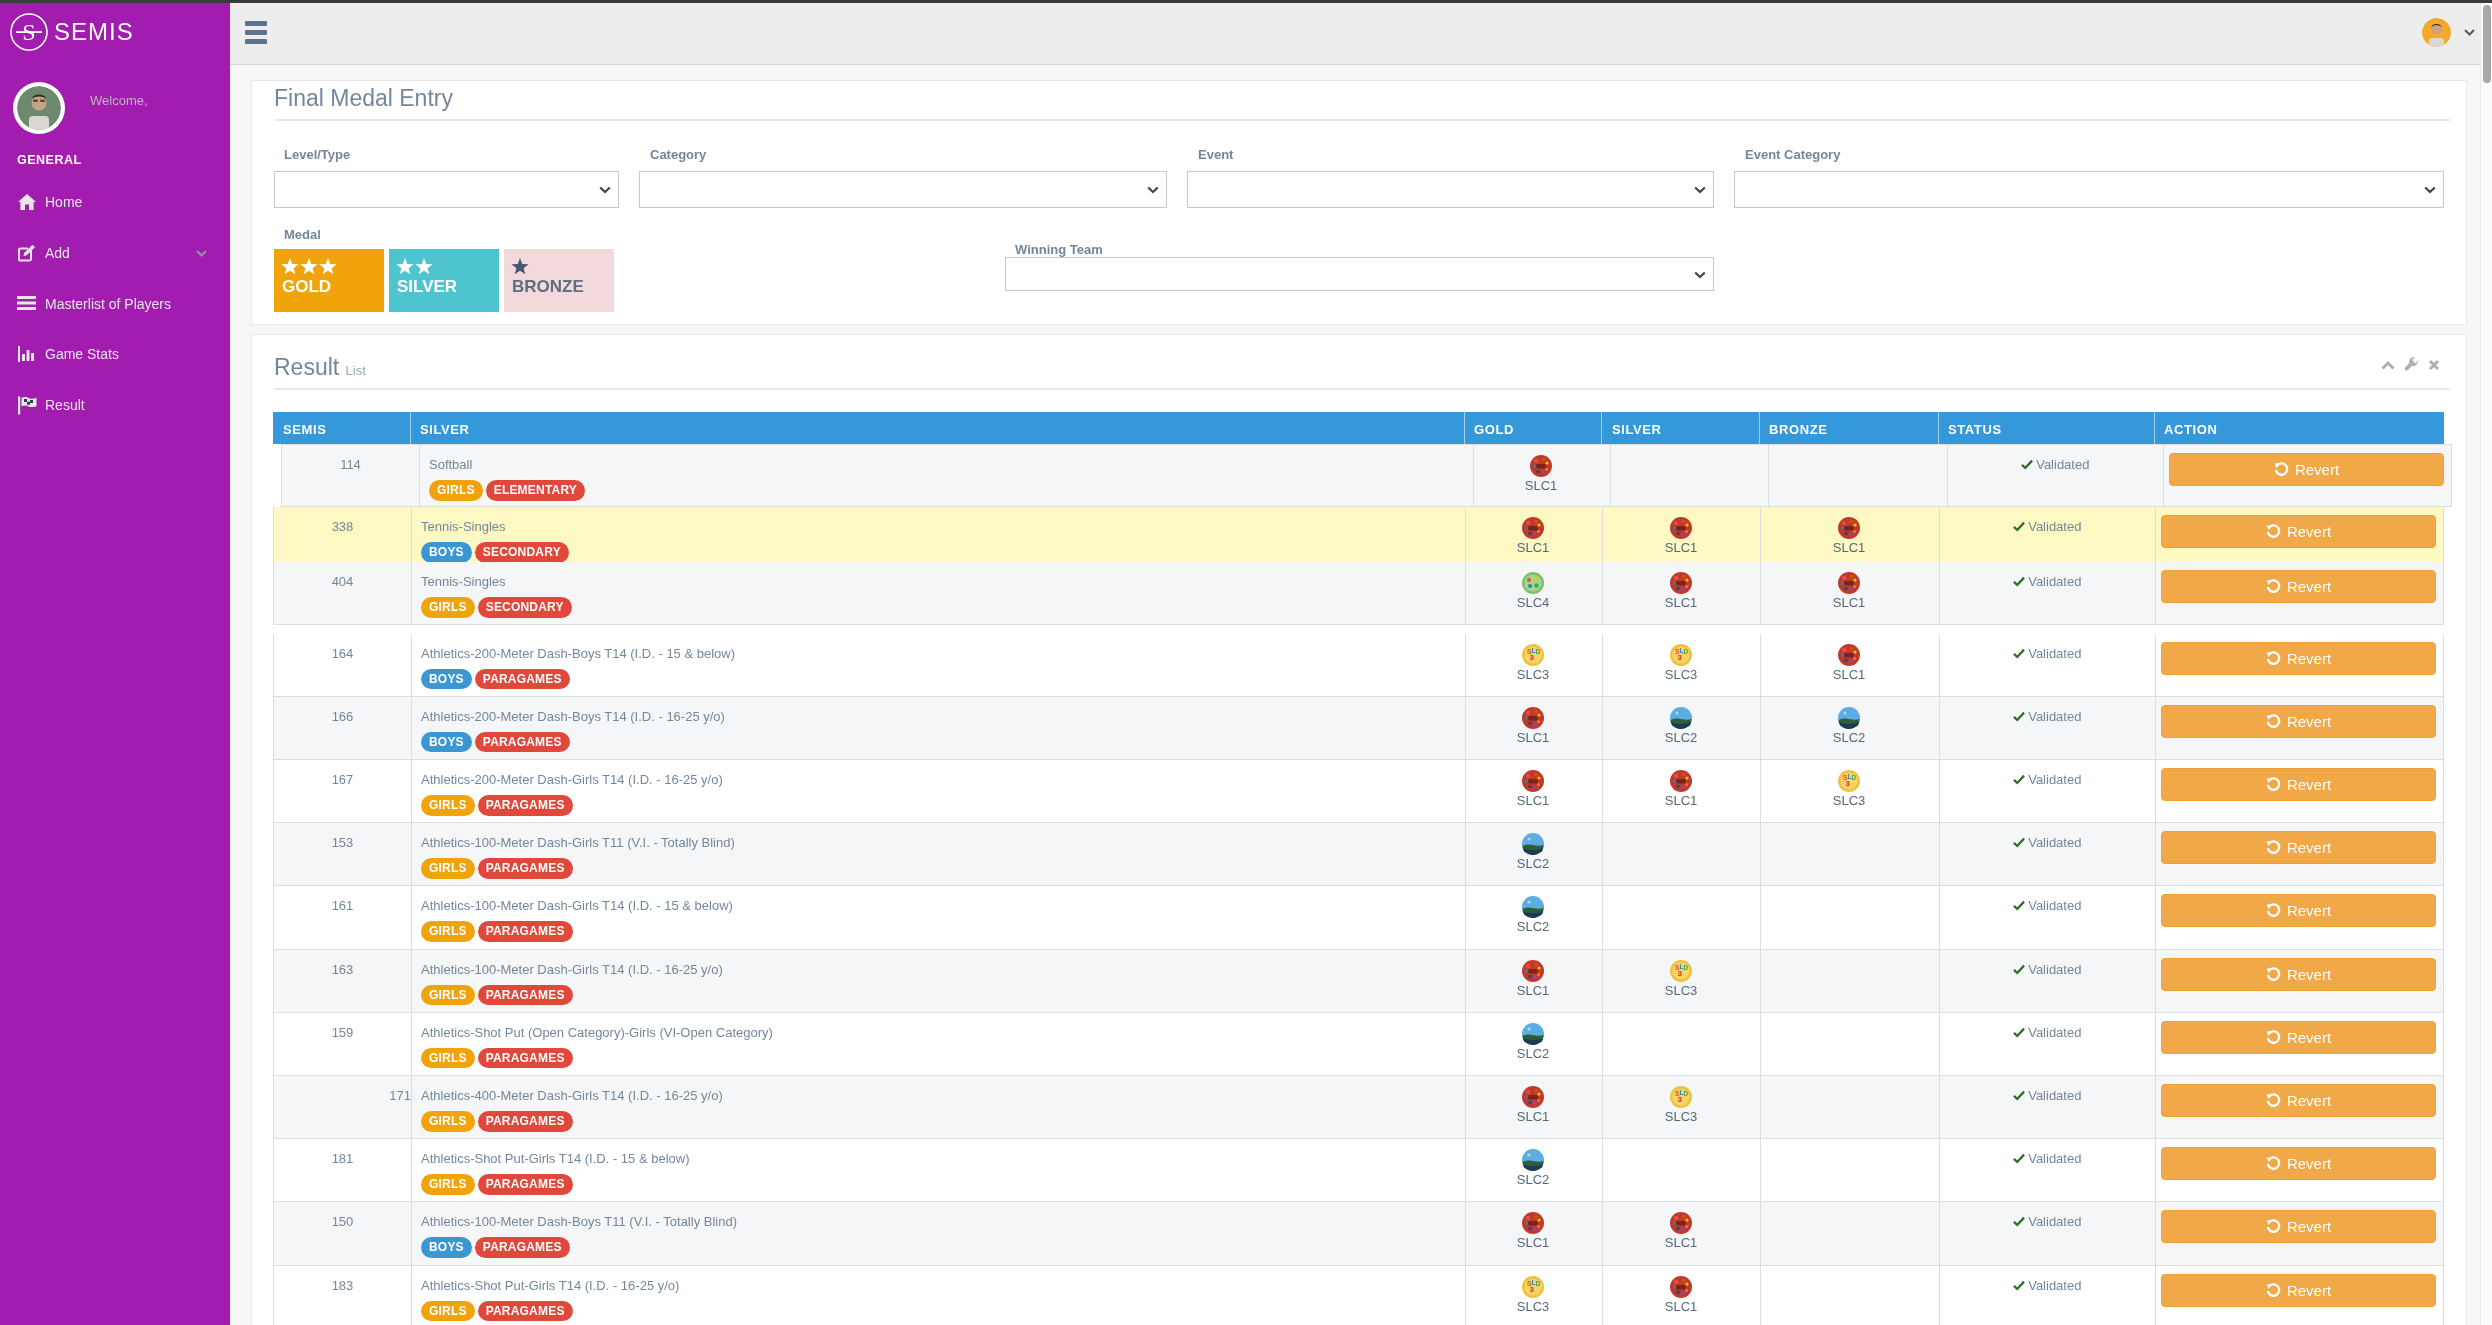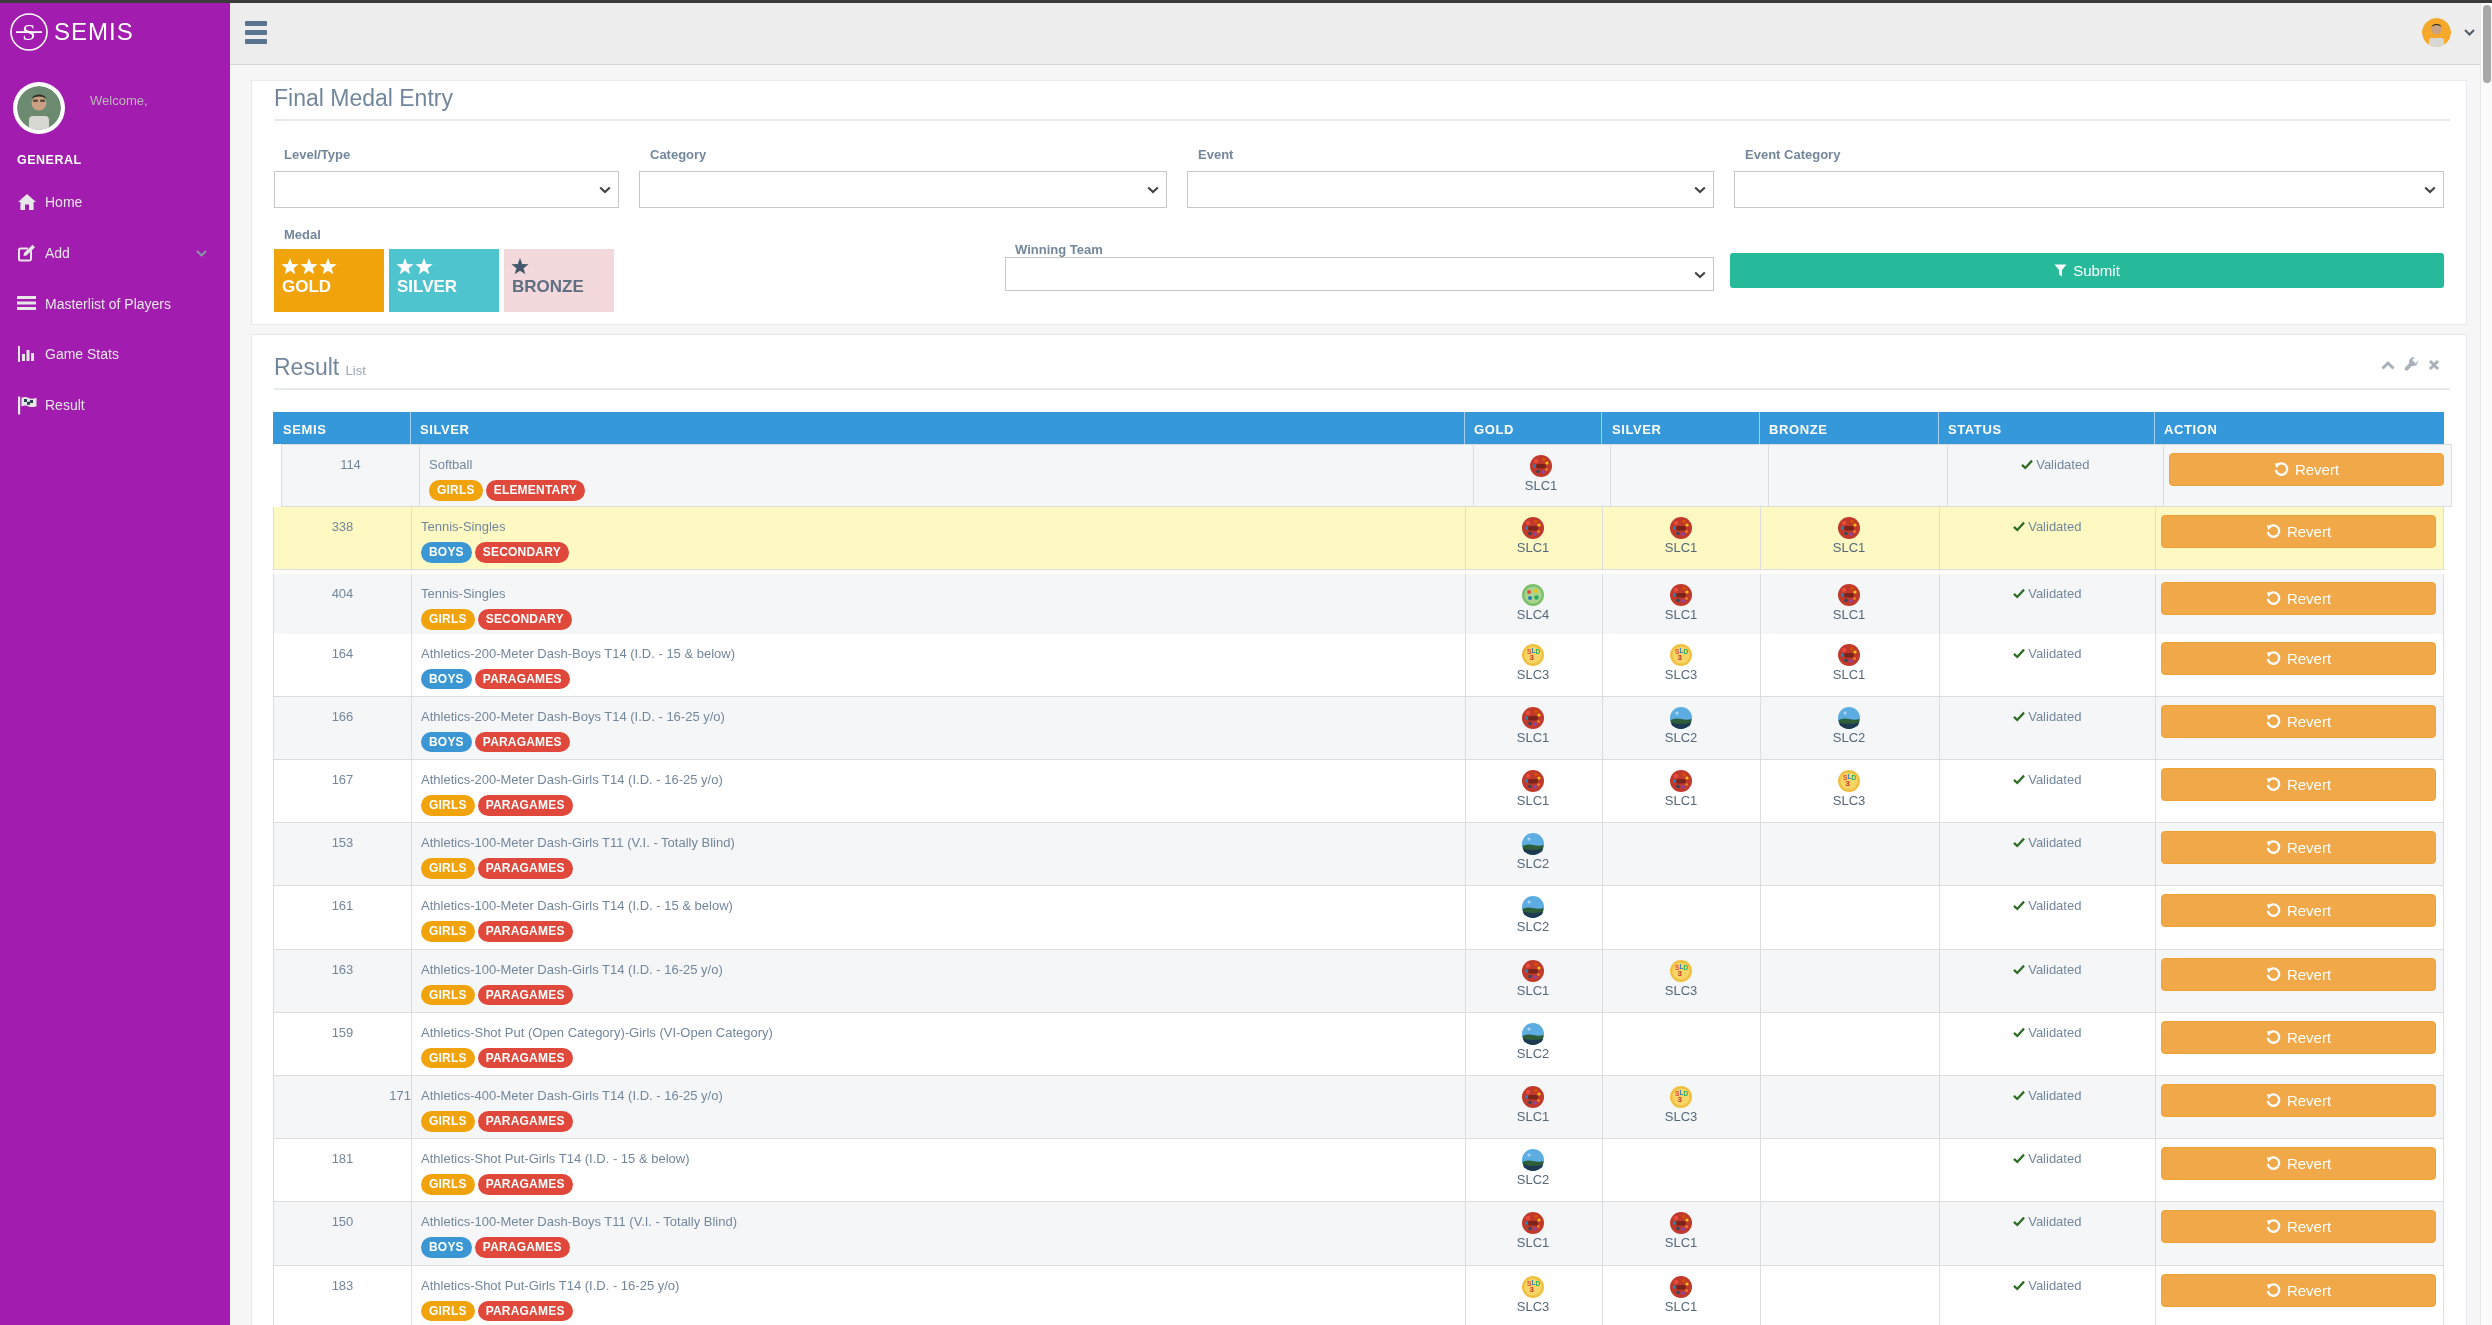--- a/index.html
+++ b/index.html
@@ -148,23 +148,20 @@
         <polygon points="9.0,1.0 11.2,6.9 17.6,7.2 12.6,11.2 14.3,17.3 9.0,13.8 3.7,17.3 5.4,11.2 0.4,7.2 6.8,6.9" fill="#44596e"></polygon>
       </svg>
       <div style="position:absolute;left:8px;top:28px;font-size:17px;font-weight:bold;color:#5d6f81;">BRONZE</div>
     </div>
     <div style="position:absolute;left:763px;top:161px;font-size:13px;font-weight:bold;color:#73879c;">Winning Team</div>
     <div style="position:absolute;left:753px;top:176px;width:709px;height:34px;background:#fff;border:1px solid #c8c8c8;box-sizing:border-box;">
       <svg width="12" height="8" viewBox="0 0 12 8" style="position:absolute;right:7px;top:13px;">
         <path d="M1.2 1.5 L6 6 L10.8 1.5" stroke="#444" stroke-width="2.2" fill="none"></path>
       </svg>
     </div>
-    <div style="position:absolute;left:1478px;top:172px;width:714px;height:35px;background:#26b99a;border-radius:3px;color:#fff;font-size:15px;text-align:center;line-height:35px;"><svg width="13" height="14" viewBox="0 0 13 14" style="vertical-align:-2px;margin-right:6px;">
-        <path d="M0.5 0.5 H12.5 L8 6 V12.5 L5 10.5 V6 Z" fill="#fff"></path>
-      </svg>Submit</div>
   </div>
 <div style="position:absolute;left:251px;top:334px;width:2216px;height:1050px;background:#fff;border:1px solid #e6e9ed;box-sizing:border-box;">
     <div style="position:absolute;left:22px;top:19px;font-size:23px;color:#73879c;">Result <span style="font-size:13px;color:#99a7b3;">List</span></div>
     <div style="position:absolute;left:22px;top:53px;width:2176px;height:0;border-bottom:2px solid #e6e9ed;"></div>
     <svg width="14" height="10" viewBox="0 0 14 10" style="position:absolute;left:2129px;top:25px;">
       <path d="M1.5 8.5 L7 3 L12.5 8.5" stroke="#a9b2bb" stroke-width="3" fill="none"></path>
     </svg>
     <svg width="15" height="15" viewBox="0 0 15 15" style="position:absolute;left:2152px;top:22px;">
       <path d="M13.6 3.2 a4.4 4.4 0 0 1 -5.6 5.6 L4 13 a1.9 1.9 0 0 1 -2.7 -2.7 L5.3 6.1 a4.4 4.4 0 0 1 5.6 -5.6 L8.3 3.1 l3.6 3.6 z" fill="#a9b2bb"></path>
     </svg>
@@ -265,21 +262,21 @@
         </svg></div>
       <div style="position:absolute;left:1515px;top:33px;width:120px;text-align:center;font-size:13px;color:#55687a;">SLC1</div>
       <div style="position:absolute;left:1665px;top:12px;width:216px;text-align:center;font-size:13px;color:#73879c;"><svg width="12" height="11" viewBox="0 0 13 12" style="vertical-align:-1px;">
           <path d="M1 6.4 L4.6 9.8 L12 1.8" stroke="#2f6d26" stroke-width="2.5" fill="none"></path>
         </svg>&nbsp;Validated</div>
       <div style="position:absolute;left:1887px;top:8px;width:275px;height:33px;background:#f0a848;border:1px solid #eea236;border-radius:4px;color:#fff;font-size:15px;text-align:center;line-height:31px;box-sizing:border-box;"><svg width="15" height="15" viewBox="0 0 16 16" style="vertical-align:-2px;margin-right:6px;">
           <path d="M3.6 3.2 A6.1 6.1 0 1 1 1.9 8.6" stroke="#fff" stroke-width="2.5" fill="none"></path>
           <path d="M0.8 1.2 L6.8 1.8 L2.6 6.4 Z" fill="#fff"></path>
         </svg>Revert</div>
     </div>
-    <div style="position:absolute;left:0;top:162px;width:2171px;height:63.2px;background:#f5f6f7;border:1px solid #ddd;border-top:none;box-sizing:border-box;overflow:hidden;">
+    <div style="position:absolute;left:0;top:150px;width:2171px;height:63.2px;background:#f5f6f7;border:1px solid #ddd;border-top:none;box-sizing:border-box;overflow:hidden;">
       <div style="position:absolute;left:137px;top:0;width:1px;height:100%;background:#ddd;"></div>
       <div style="position:absolute;left:1191px;top:0;width:1px;height:100%;background:#ddd;"></div>
       <div style="position:absolute;left:1328px;top:0;width:1px;height:100%;background:#ddd;"></div>
       <div style="position:absolute;left:1486px;top:0;width:1px;height:100%;background:#ddd;"></div>
       <div style="position:absolute;left:1665px;top:0;width:1px;height:100%;background:#ddd;"></div>
       <div style="position:absolute;left:1881px;top:0;width:1px;height:100%;background:#ddd;"></div>
       <div style="position:absolute;left:0;top:12px;width:137px;text-align:center;font-size:13px;color:#73879c;">404</div>
       <div style="position:absolute;left:147px;top:12px;font-size:13px;color:#73879c;">Tennis-Singles</div>
       <div style="position:absolute;left:147px;top:35px;white-space:nowrap;"><span style="display:inline-block;background:#f0a30a;color:#fff;font-size:12px;font-weight:bold;letter-spacing:.2px;line-height:20.5px;height:20.5px;padding:0 8px;border-radius:10.5px;margin-right:3px;">GIRLS</span><span style="display:inline-block;background:#e0483c;color:#fff;font-size:12px;font-weight:bold;letter-spacing:.2px;line-height:20.5px;height:20.5px;padding:0 8px;border-radius:10.5px;margin-right:3px;">SECONDARY</span></div>
       <div style="position:absolute;left:1248px;top:10px;width:22px;height:22px;"><svg width="22" height="22" viewBox="0 0 22 22">

